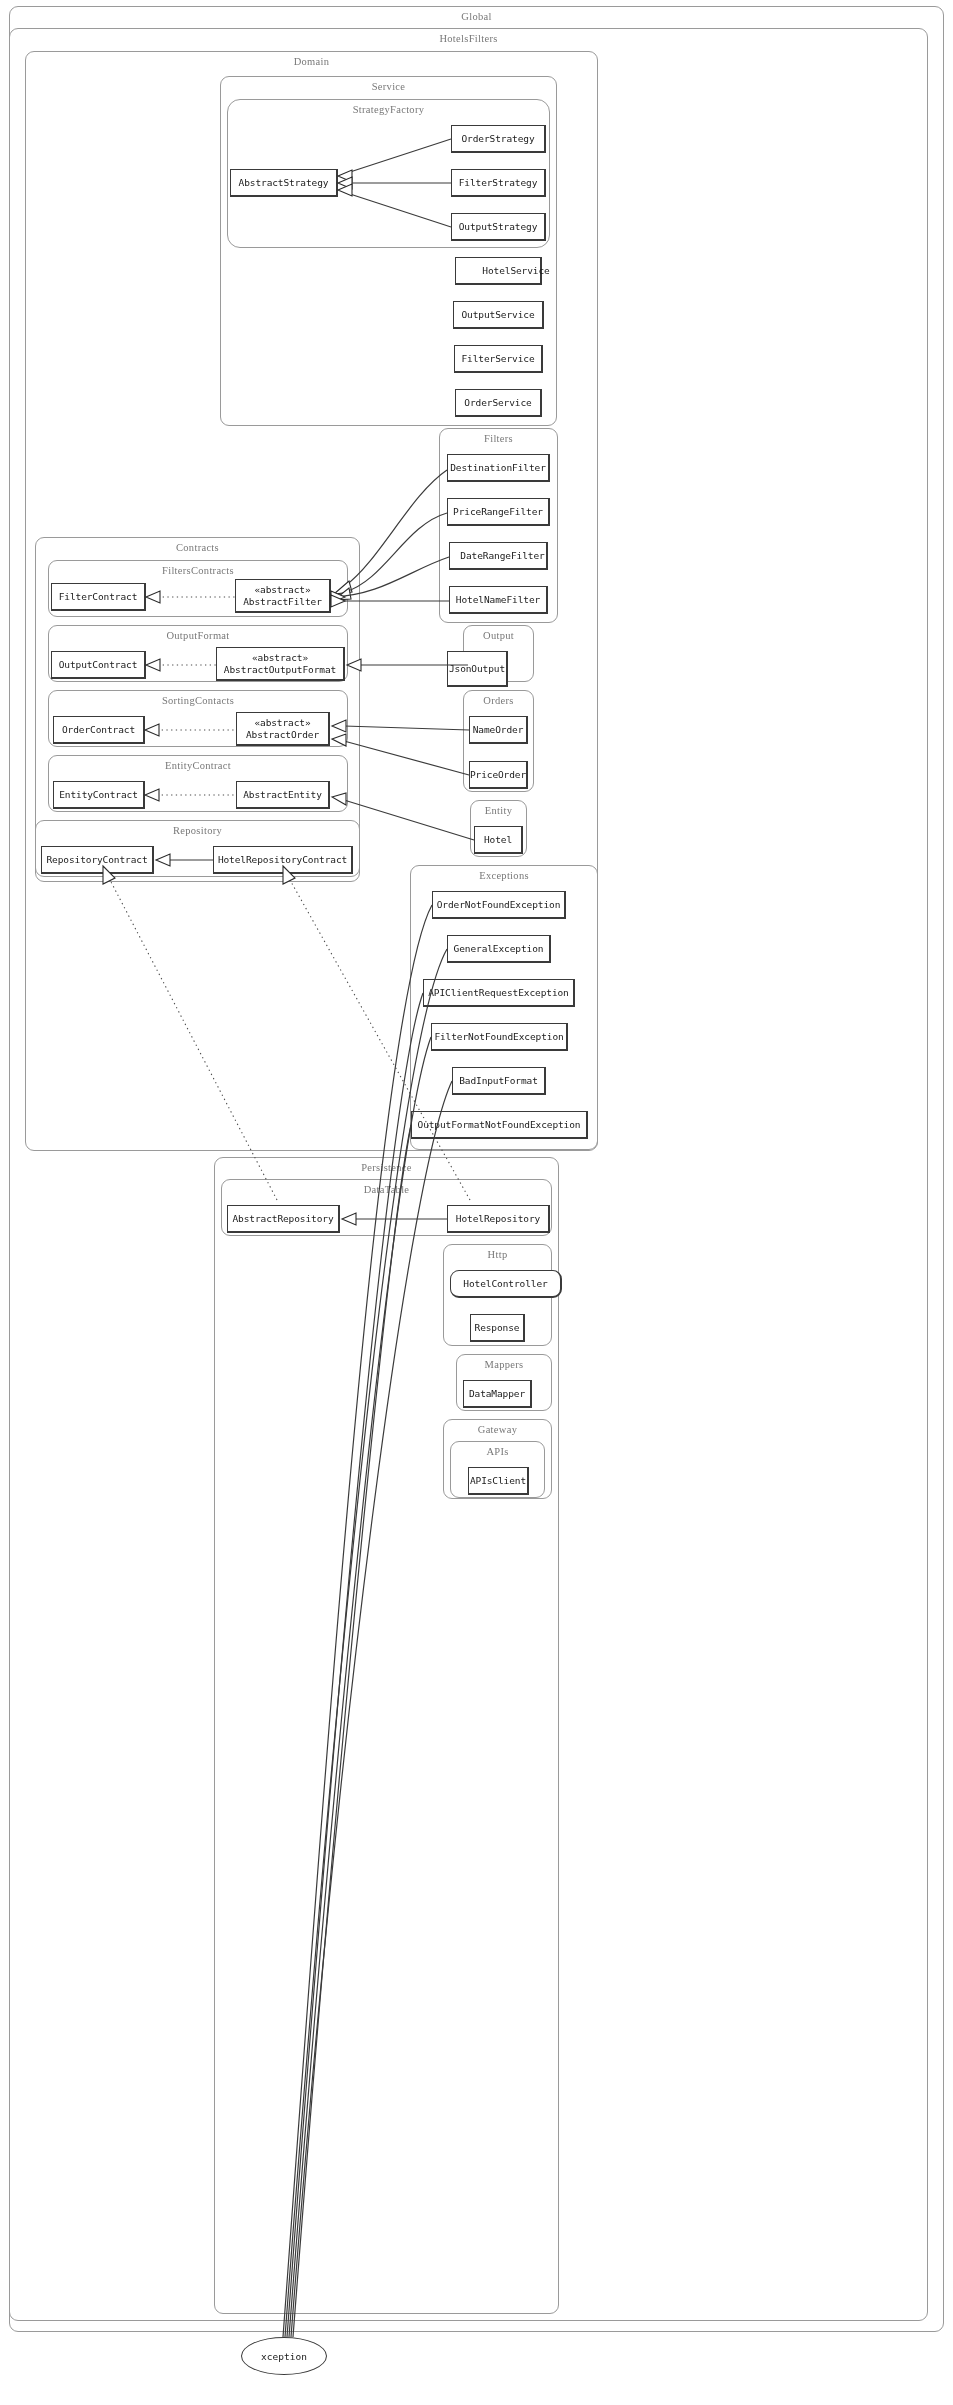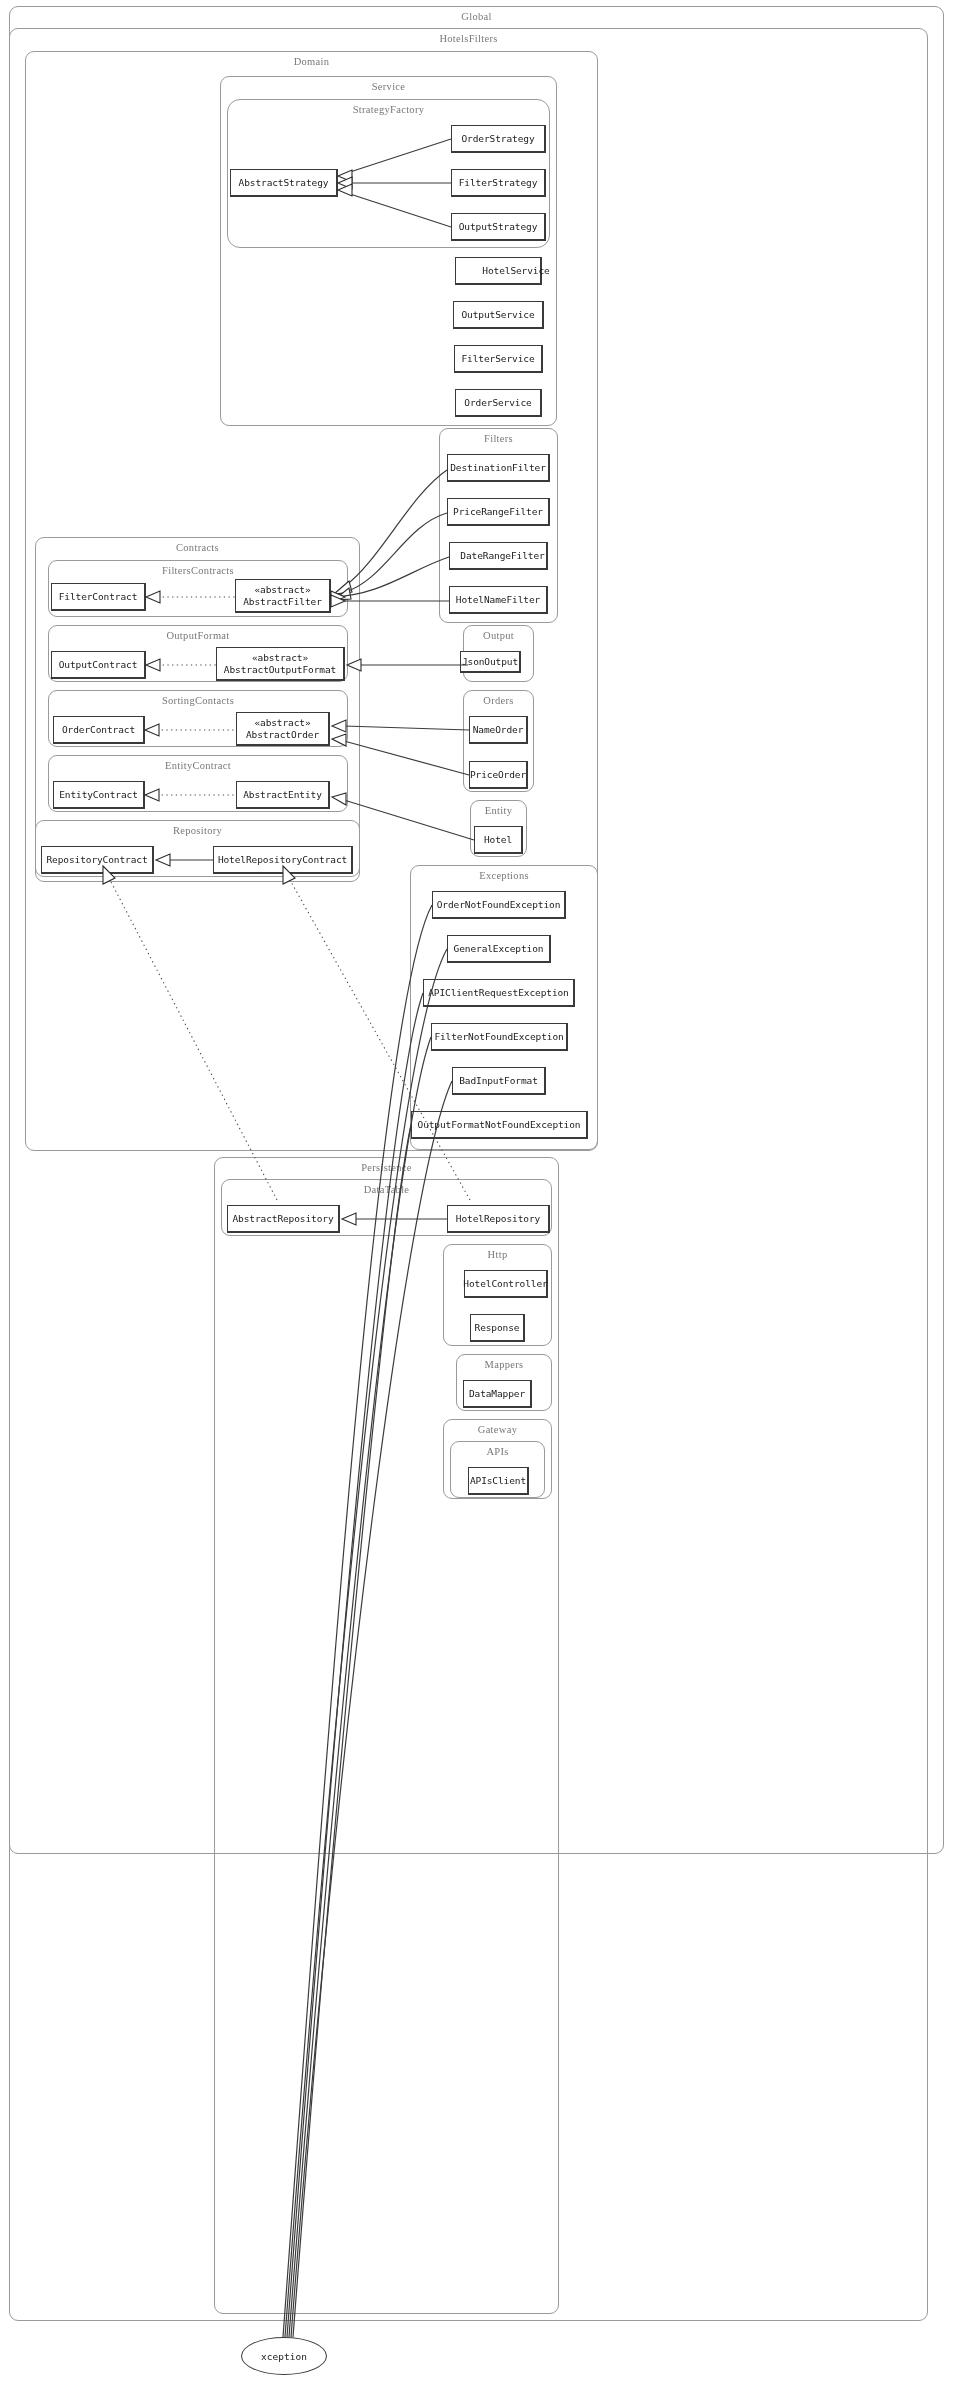--- a/index.html
+++ b/index.html
@@ -66,21 +66,21 @@
   #edges{position:absolute; left:0; top:0; width:953px; height:2405px; pointer-events:none;}
   .solid-edge{fill:none; stroke:#3b3b3b; stroke-width:1.2;}
   .dot-edge{fill:none; stroke:#4a4a4a; stroke-width:1.1; stroke-dasharray:1.3 3.4;}
   .hollow{fill:#ffffff; stroke:#2a2a2a; stroke-width:1.1;}
 </style>
 </head>
 <body>
 
 <div id="root">
 
-  <div class="cluster" style="left:9px;  top:6px;   width:935px; height:1848px;">
+  <div class="cluster" style="left:9px;  top:6px;   width:935px; height:2326px;">
     <div class="cluster-label">Global</div>
   </div>
 
   <div class="cluster" style="left:9px; top:28px;  width:919px; height:2293px;">
     <div class="cluster-label">HotelsFilters</div>
   </div>
 
   <div class="cluster" style="left:25px; top:51px;  width:573px; height:1100px;">
     <div class="cluster-label">Domain</div>
   </div>
@@ -231,21 +231,21 @@
     <span>AbstractEntity</span>
   </div>
 
   <div class="node" style="left:41px; top:846px; width:113px; height:28px;">
     <span>RepositoryContract</span>
   </div>
   <div class="node" style="left:213px; top:846px; width:140px; height:28px;">
     <span>HotelRepositoryContract</span>
   </div>
 
-  <div class="node" style="left:460px; top:651px; width:61px; height:22px;">
+  <div class="node" style="left:447px; top:651px; width:61px; height:36px;">
     <span>JsonOutput</span>
   </div>
   <div class="node" style="left:469px; top:716px; width:59px; height:28px;">
     <span>NameOrder</span>
   </div>
   <div class="node" style="left:469px; top:761px; width:59px; height:28px;">
     <span>PriceOrder</span>
   </div>
   <div class="node" style="left:474px; top:826px; width:49px; height:28px;">
     <span>Hotel</span>
@@ -270,21 +270,21 @@
     <span>OutputFormatNotFoundException</span>
   </div>
 
   <div class="node" style="left:227px; top:1205px; width:113px; height:28px;">
     <span>AbstractRepository</span>
   </div>
   <div class="node" style="left:447px; top:1205px; width:103px; height:28px;">
     <span>HotelRepository</span>
   </div>
 
-  <div class="node" style="left:464px; top:1270px; width:84px; height:28px;">
+  <div class="node" style="left:450px; top:1270px; width:112px; height:28px;border-radius:9px;">
     <span>HotelController</span>
   </div>
   <div class="node" style="left:470px; top:1314px; width:55px; height:28px;">
     <span>Response</span>
   </div>
 
   <div class="node" style="left:463px; top:1380px; width:69px; height:28px;">
     <span>DataMapper</span>
   </div>
 

